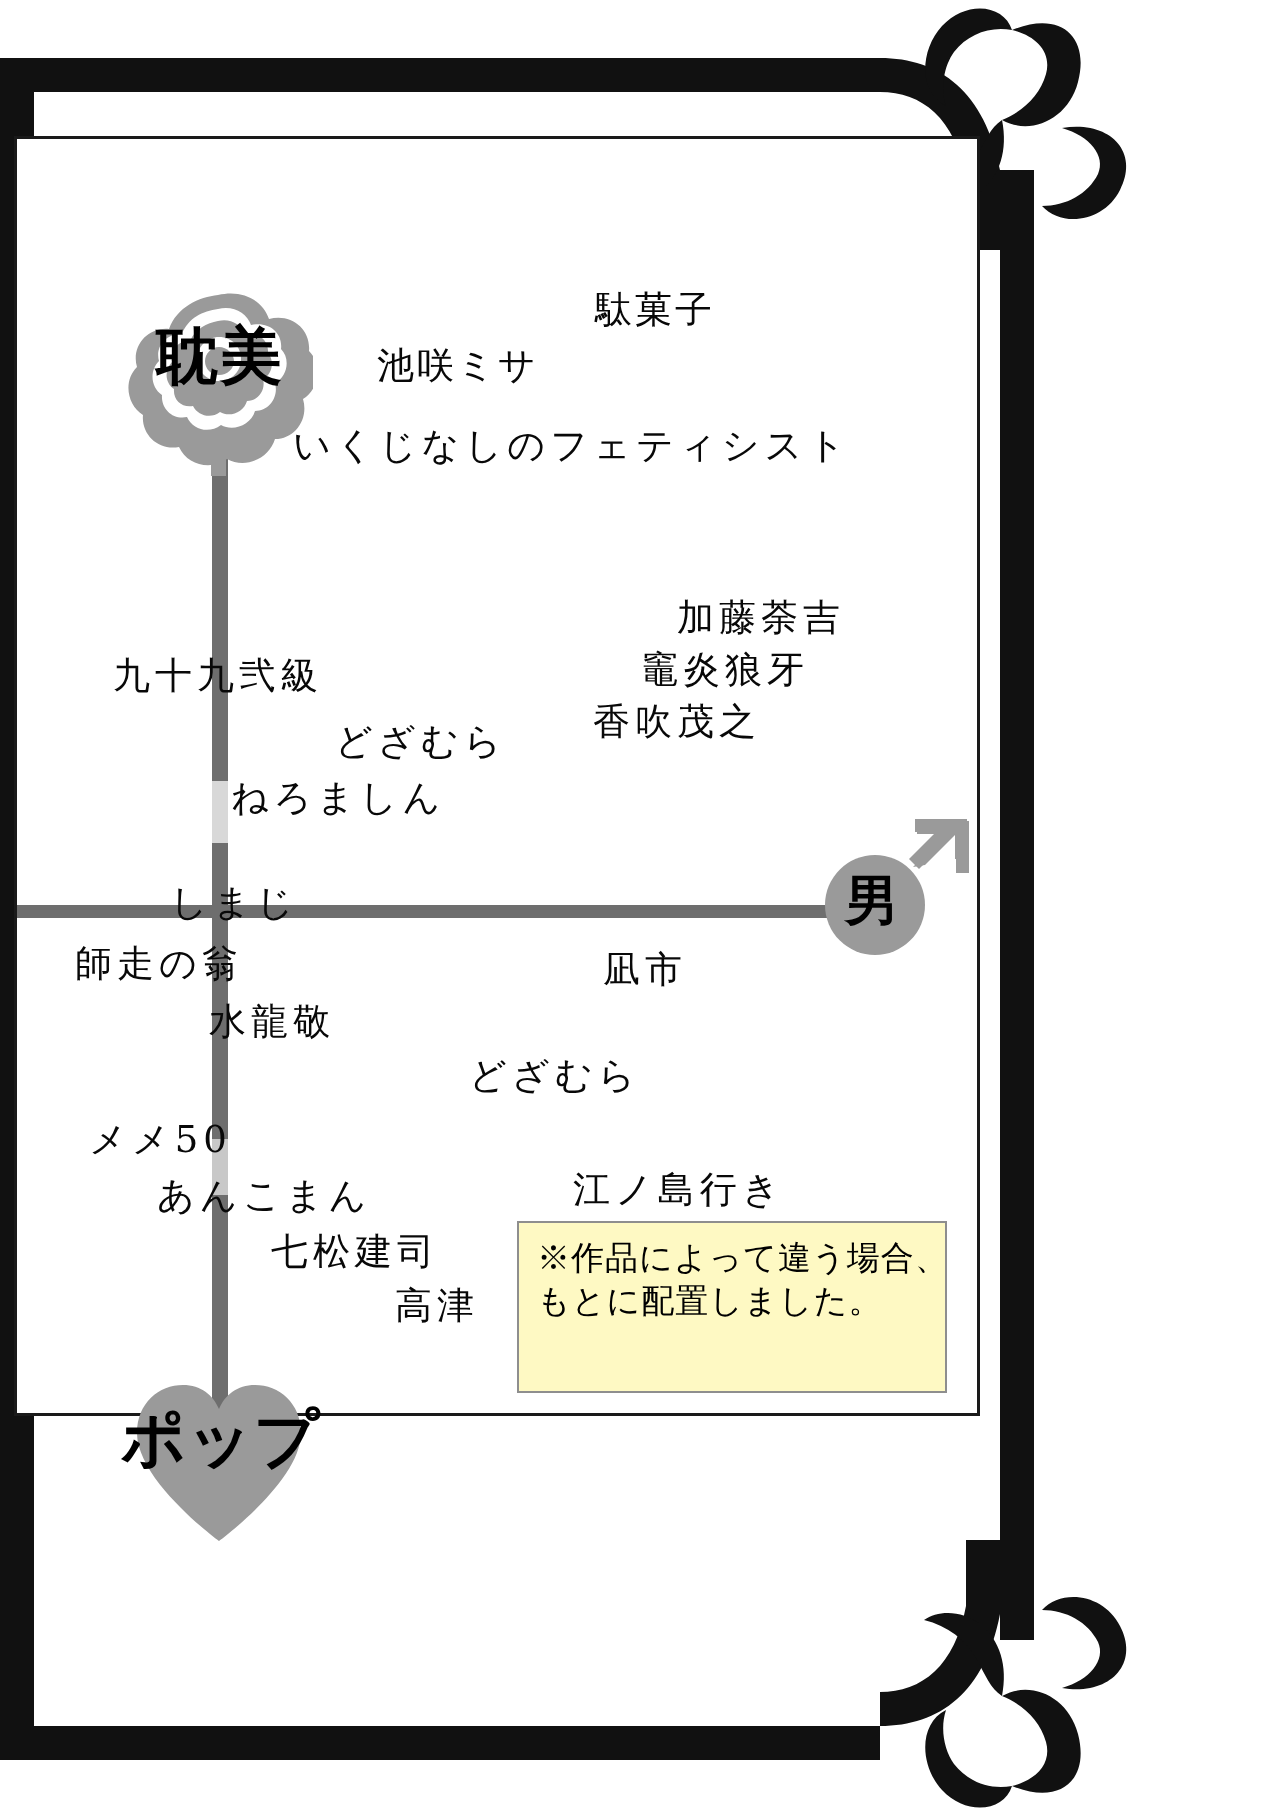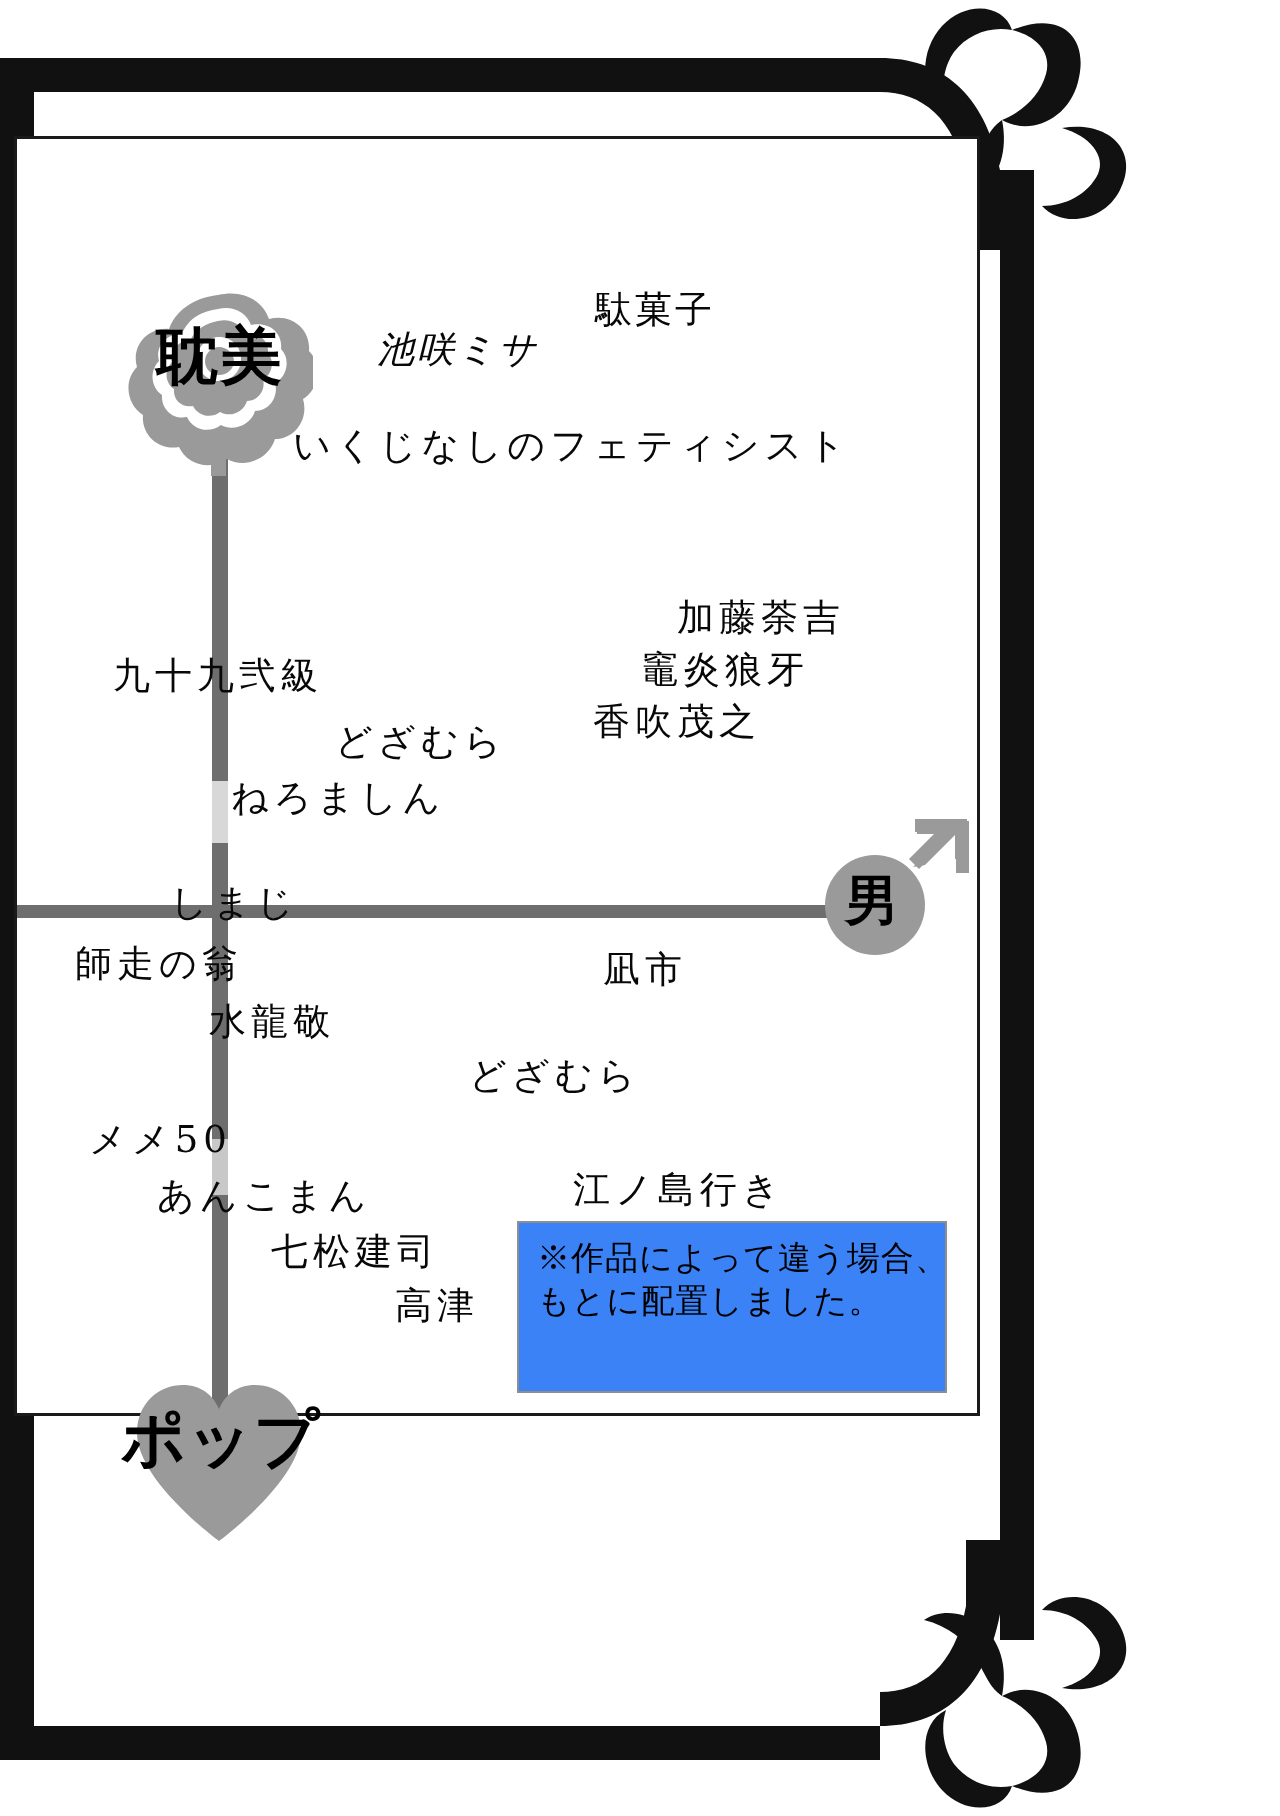--- a/index.html
+++ b/index.html
@@ -74,21 +74,21 @@
   
   .credit{
     position:absolute;left:816px;top:1148px;
     font-size:36px;letter-spacing:1px;color:#111;
     font-family:"DejaVu Serif","Liberation Serif",serif;
   }
 
   
   .note{
     position:absolute;left:500px;top:1082px;width:430px;height:172px;
-    border:2px solid #8e8e8e;background:#3b82f6;box-sizing:border-box;
+    border:2px solid #8e8e8e;background:#fef9c3;box-sizing:border-box;
     padding:14px 16px 0 18px;
   }
   .note div{
     font-size:33px;line-height:1.30;letter-spacing:1px;white-space:nowrap;
     font-family:"DejaVu Serif","Liberation Serif",serif;
   }
 </style>
 </head>
 <body>
 
@@ -173,21 +173,21 @@
       <path d="M96,48 L150,-6 L150,40 L138,40 L138,16 L108,46 Z"></path>
       <rect x="98" y="0" width="52" height="13" transform="translate(0,0)"></rect>
       <path d="M100,2 L152,2 L152,15 L100,15 Z"></path>
       <path d="M139,2 L152,2 L152,54 L139,54 Z"></path>
       <path d="M92,40 L136,-4 L146,6 L102,50 Z"></path>
     </g>
   </svg>
   <div class="axis-right-label">男</div>
 
   <div class="name" style="left:578px;top:152px;font-family:Liberation Serif, serif;">駄菓子</div>
-  <div class="name" style="left:360px;top:192px;font-style:italic;">池咲ミサ</div>
+  <div class="name" style="left:360px;top:208px;">池咲ミサ</div>
   <div class="name wide" style="left:276px;top:288px;">いくじなしのフェティシスト</div>
   <div class="name wide" style="left:660px;top:460px;">加藤荼吉</div>
   <div class="name wide" style="left:624px;top:512px;">竈炎狼牙</div>
   <div class="name wide" style="left:576px;top:564px;">香吹茂之</div>
   <div class="name wide" style="left:96px;top:518px;">九十九弐級</div>
   <div class="name wide" style="left:318px;top:584px;">どざむら</div>
   <div class="name wide" style="left:214px;top:640px;">ねろましん</div>
   <div class="name wide" style="left:130px;top:745px;margin-left:23px;">しまじ</div>
   <div class="name wide" style="left:58px;top:806px;">師走の翁</div>
   <div class="name wide" style="left:192px;top:864px;">水龍敬</div>

